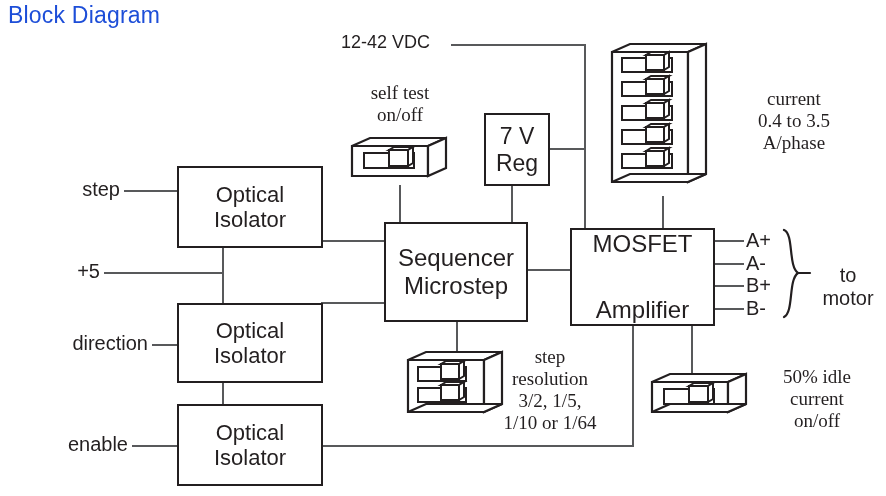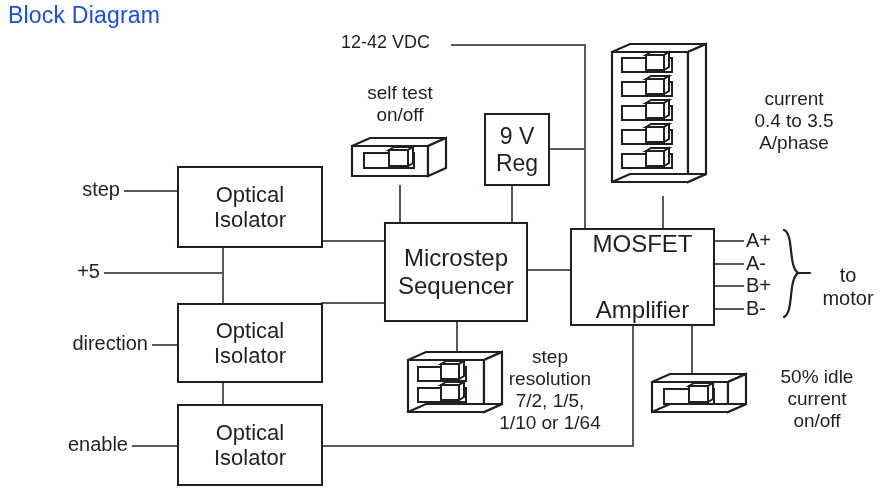--- a/index.html
+++ b/index.html
@@ -60,21 +60,21 @@
   .lbl {
     position: absolute;
     color: #231f20;
     line-height: 1.16;
     white-space: nowrap;
     z-index: 6;
   }
   .lbl.c { text-align: center; }
   .lbl.r { text-align: right; }
   .f20 { font-size: 20px; }
-  .f19 { font-size: 19px; }
+  .f19 { font-size: 19px; font-family: Liberation Serif, serif; }
   .f21 { font-size: 18px; }
 
   
   .dip { position: absolute; z-index: 5; }
   .dip svg { display: block; overflow: visible; }
 
   .brace { position: absolute; z-index: 4; }
 </style>
 </head>
 <body>
@@ -131,31 +131,31 @@
     <span>Optical</span>
     <span>Isolator</span>
   </div>
 
   <div class="block iso" style="left:177px; top:404px; width:146px; height:82px;">
     <span>Optical</span>
     <span>Isolator</span>
   </div>
 
   <div class="block seq" style="left:384px; top:222px; width:144px; height:100px;">
+    <span>Sequencer</span>
     <span>Microstep</span>
-    <span>Sequencer</span>
   </div>
 
   <div class="block mos" style="left:570px; top:228px; width:145px; height:98px;">
     <span>MOSFET</span>
     <span>Amplifier</span>
   </div>
 
   <div class="block reg" style="left:484px; top:113px; width:66px; height:73px;">
-    <span>9 V</span>
+    <span>7 V</span>
     <span>Reg</span>
   </div>
 
   <div class="lbl f20 r" style="left:12px; top:178px; width:108px;">step</div>
   <div class="lbl f20 r" style="left:12px; top:260px; width:88px;">+5</div>
   <div class="lbl f20 r" style="left:12px; top:332px; width:136px;">direction</div>
   <div class="lbl f20 r" style="left:12px; top:433px; width:116px;">enable</div>
 
   <div class="lbl f21" style="left:341px; top:32px;">12-42 VDC</div>
 
@@ -243,21 +243,21 @@
         <polygon points="35,35 53,35 53,50 35,50" fill="#ffffff" stroke="#231f20" stroke-width="2"></polygon>
         <polygon points="35,35 40,32 58,32 53,35" fill="#ffffff" stroke="#231f20" stroke-width="2"></polygon>
         <polygon points="53,35 58,32 58,47 53,50" fill="#ffffff" stroke="#231f20" stroke-width="2"></polygon>
       </g>
     </svg>
   </div>
 
   <div class="lbl f19 c" style="left:460px; top:346px; width:180px;">
     <div>step</div>
     <div>resolution</div>
-    <div>7/2, 1/5,</div>
+    <div>3/2, 1/5,</div>
     <div>1/10 or 1/64</div>
   </div>
 
   <div class="dip" style="left:650px; top:372px;">
     <svg width="102" height="52" viewBox="0 0 102 52">
       <polygon points="2,10 78,10 78,40 2,40" fill="#ffffff" stroke="#231f20" stroke-width="2.2"></polygon>
       <polygon points="2,10 20,2 96,2 78,10" fill="#ffffff" stroke="#231f20" stroke-width="2.2"></polygon>
       <polygon points="78,10 96,2 96,32 78,40" fill="#ffffff" stroke="#231f20" stroke-width="2.2"></polygon>
       <polygon points="2,40 20,32 96,32 78,40" fill="#ffffff" stroke="#231f20" stroke-width="2.2"></polygon>
       <rect x="14" y="17" width="50" height="15" fill="#ffffff" stroke="#231f20" stroke-width="2"></rect>

